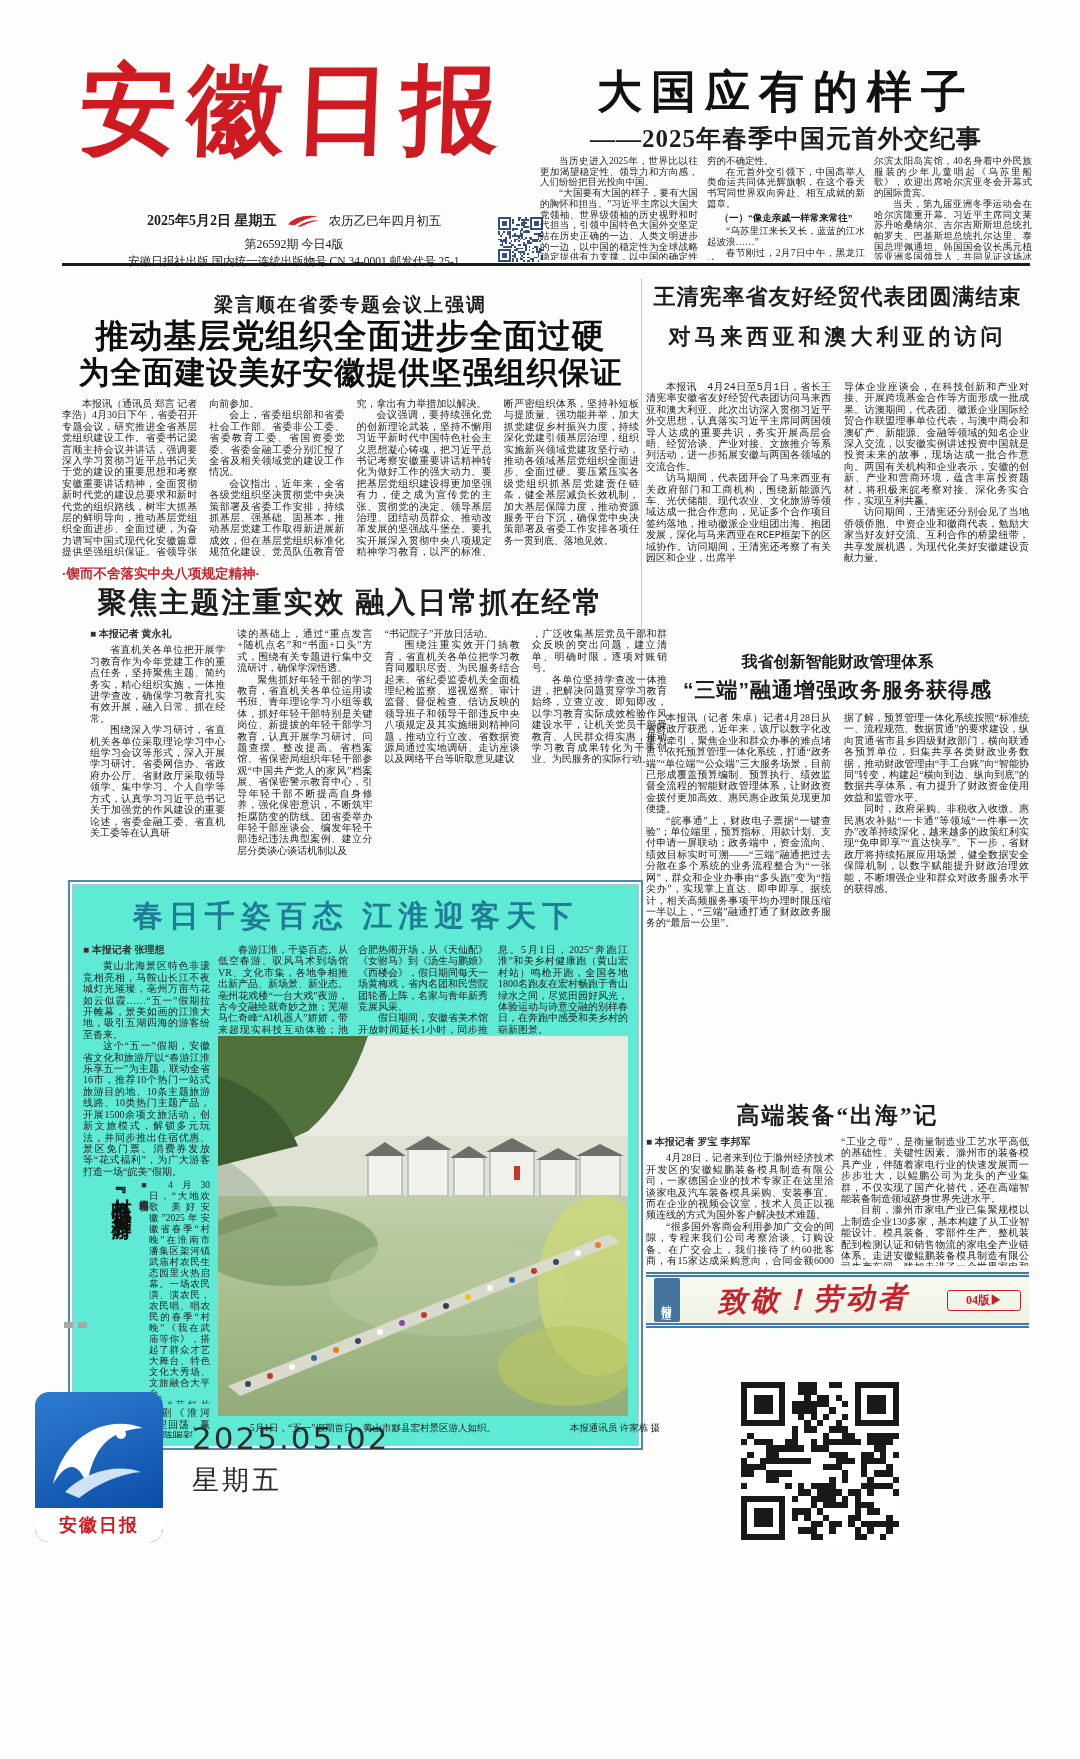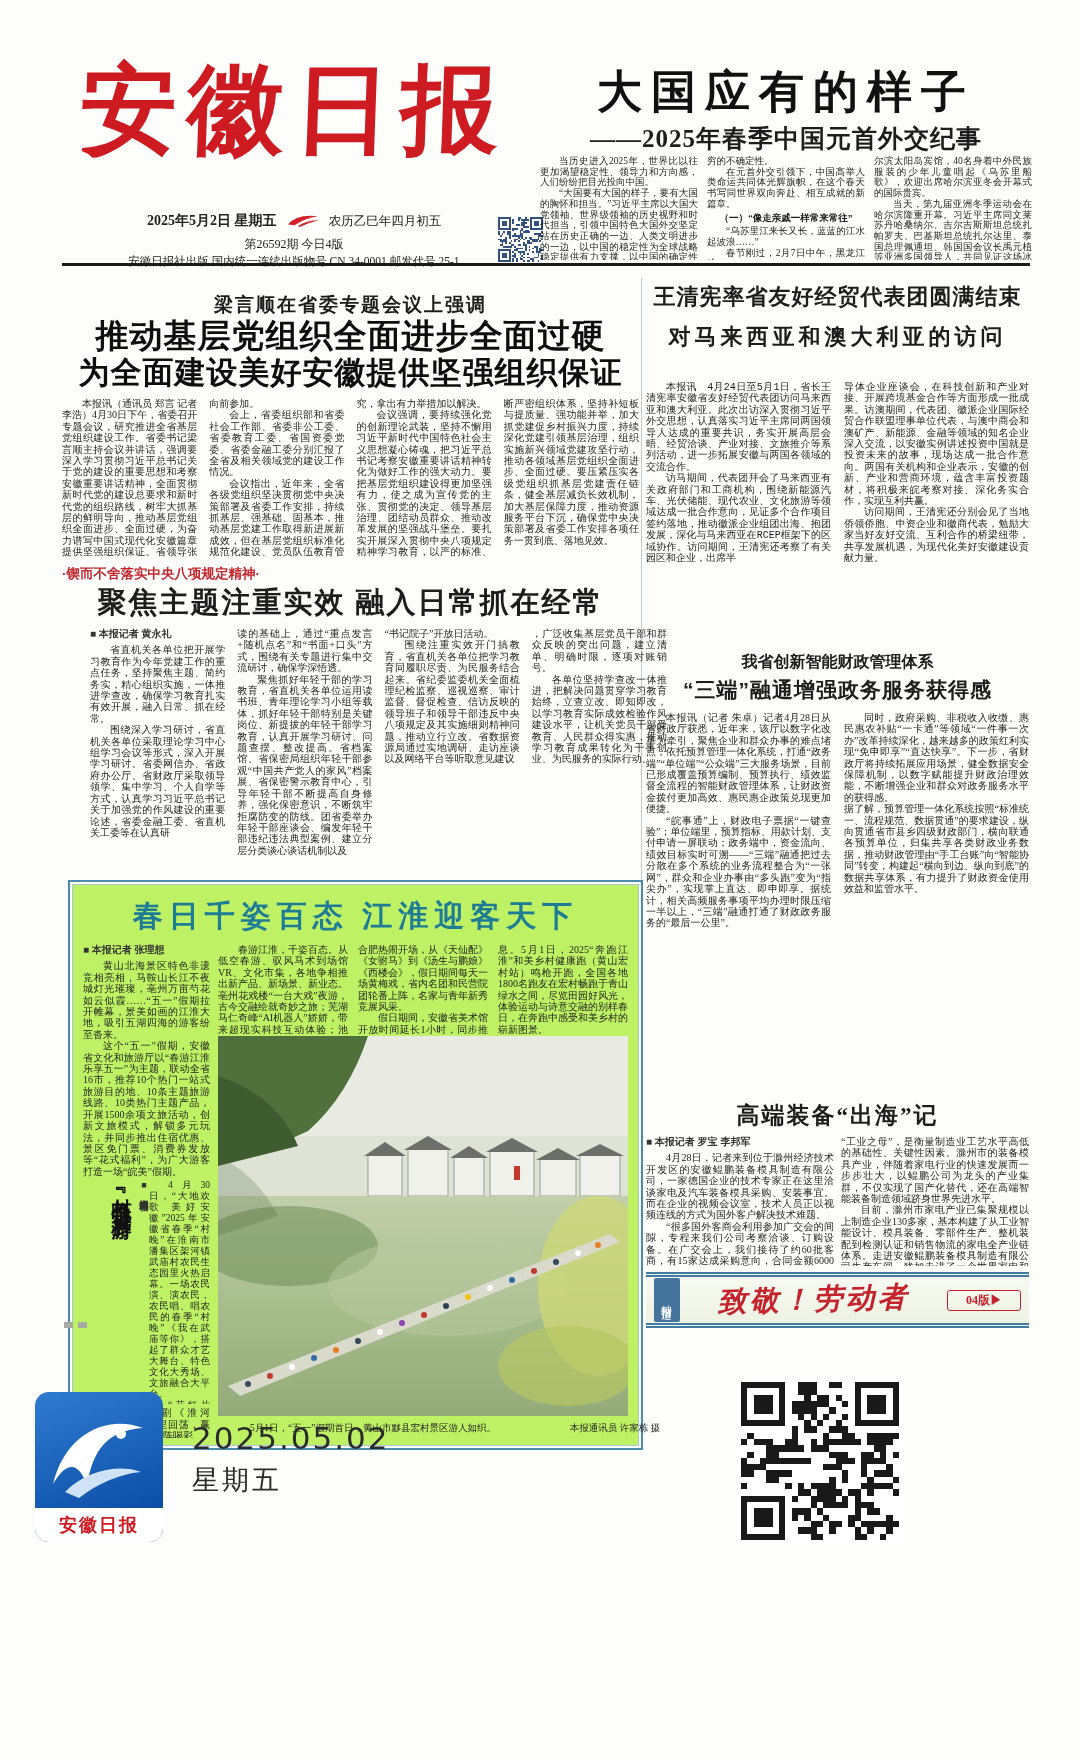--- a/index.html
+++ b/index.html
@@ -33,21 +33,21 @@
   
   .lead-kicker{left:62px;top:292px;width:577px;font-size:19px;font-weight:900;letter-spacing:2px;}
   .lead-h1{left:62px;top:314px;width:577px;font-size:33px;font-weight:900;letter-spacing:1px;color:#0e0e0e;}
   .lead-h2{left:62px;top:352px;width:577px;font-size:31px;font-weight:900;letter-spacing:1px;color:#0e0e0e;}
   .lead-body{left:62px;top:398px;width:577px;height:160px;gap:12px;}
   
   .focus-tag{left:62px;top:565px;width:400px;font-size:13.5px;font-weight:900;color:#c3272e;}
   .focus-h{left:62px;top:583px;width:577px;font-size:29px;font-weight:900;letter-spacing:2px;}
   .focus-body{left:62px;top:628px;width:577px;height:244px;gap:12px;margin-left:28px;}
   
-  .fbox{left:68px;top:880px;width:571px;height:566px;border:2px solid #4b8cae;background:#bef264;
+  .fbox{left:68px;top:880px;width:571px;height:566px;border:2px solid #4b8cae;background:#5eead4;
         box-shadow:inset 0 0 0 2px #fff,inset 0 0 0 3px #a6c8da;}
   .fbox-title{position:absolute;left:0;top:14px;width:100%;text-align:center;font-size:30px;font-weight:900;
               color:#1e7d95;letter-spacing:6px;}
   .fcol1{position:absolute;left:13px;top:62px;width:127px;height:494px;overflow:hidden;text-align:justify;}
   .village{display:flex;margin:3px 0;height:224px;overflow:hidden;}
   .v-title{writing-mode:vertical-rl;font-size:20px;font-weight:900;letter-spacing:3px;line-height:26px;width:52px;
            color:#111;}
   .v-byl{writing-mode:vertical-rl;font-size:9px;width:14px;color:#333;font-family:"Liberation Sans",sans-serif;font-weight:bold;}
   .v-text{flex:1;text-align:justify;overflow:hidden;font-size:9.5px;line-height:11px;}
   .ftop-cols{position:absolute;left:148px;top:62px;width:410px;height:90px;gap:10px;}
@@ -556,22 +556,22 @@
   </div>
 
   <div class="abs fis-h sans center">“三端”融通增强政务服务获得感</div>
   <div class="abs fis-k sans center">我省创新智能财政管理体系</div>
   <div class="abs cols fis-body b10">
     <div class="col">
         <p class="para">本报讯（记者 朱卓）记者4月28日从省财政厅获悉，近年来，该厅以数字化改革为牵引，聚焦企业和群众办事的难点堵点，依托预算管理一体化系统，打通“政务端”“单位端”“公众端”三大服务场景，目前已形成覆盖预算编制、预算执行、绩效监督全流程的智能财政管理体系，让财政资金拨付更加高效、惠民惠企政策兑现更加便捷。</p>
         <p class="para">“皖事通”上，财政电子票据“一键查验”；单位端里，预算指标、用款计划、支付申请一屏联动；政务端中，资金流向、绩效目标实时可溯——“三端”融通把过去分散在多个系统的业务流程整合为“一张网”，群众和企业办事由“多头跑”变为“指尖办”，实现掌上直达、即申即享。据统计，相关高频服务事项平均办理时限压缩一半以上，“三端”融通打通了财政政务服务的“最后一公里”。</p>
       </div>
     <div class="col">
+        <p class="para cont">据了解，预算管理一体化系统按照“标准统一、流程规范、数据贯通”的要求建设，纵向贯通省市县乡四级财政部门，横向联通各预算单位，归集共享各类财政业务数据，推动财政管理由“手工台账”向“智能协同”转变，构建起“横向到边、纵向到底”的数据共享体系，有力提升了财政资金使用效益和监管水平。</p>
         <p class="para">同时，政府采购、非税收入收缴、惠民惠农补贴“一卡通”等领域“一件事一次办”改革持续深化，越来越多的政策红利实现“免申即享”“直达快享”。下一步，省财政厅将持续拓展应用场景，健全数据安全保障机制，以数字赋能提升财政治理效能，不断增强企业和群众对政务服务水平的获得感。</p>
-        <p class="para cont">据了解，预算管理一体化系统按照“标准统一、流程规范、数据贯通”的要求建设，纵向贯通省市县乡四级财政部门，横向联通各预算单位，归集共享各类财政业务数据，推动财政管理由“手工台账”向“智能协同”转变，构建起“横向到边、纵向到底”的数据共享体系，有力提升了财政资金使用效益和监管水平。</p>
       </div>
   </div>
 
   <div class="abs eq-h center">高端装备“出海”记</div>
   <div class="abs cols eq-body b10">
     <div class="col">
         <p class="byl">■ 本报记者 罗宝 李邦军</p>
         <p class="para">4月28日，记者来到位于滁州经济技术开发区的安徽鲲鹏装备模具制造有限公司，一家德国企业的技术专家正在这里洽谈家电及汽车装备模具采购、安装事宜。而在企业的视频会议室，技术人员正以视频连线的方式为国外客户解决技术难题。</p>
         <p class="para">“很多国外客商会利用参加广交会的间隙，专程来我们公司考察洽谈、订购设备。在广交会上，我们接待了约60批客商，有15家达成采购意向，合同金额6000多万元人民币。”安徽鲲鹏装备模具制造有限公司董事长宗海啸对记者说，如今全世界的客户买装备模具到滁州，已成为趋势。装备模具被誉为</p>
       </div>

